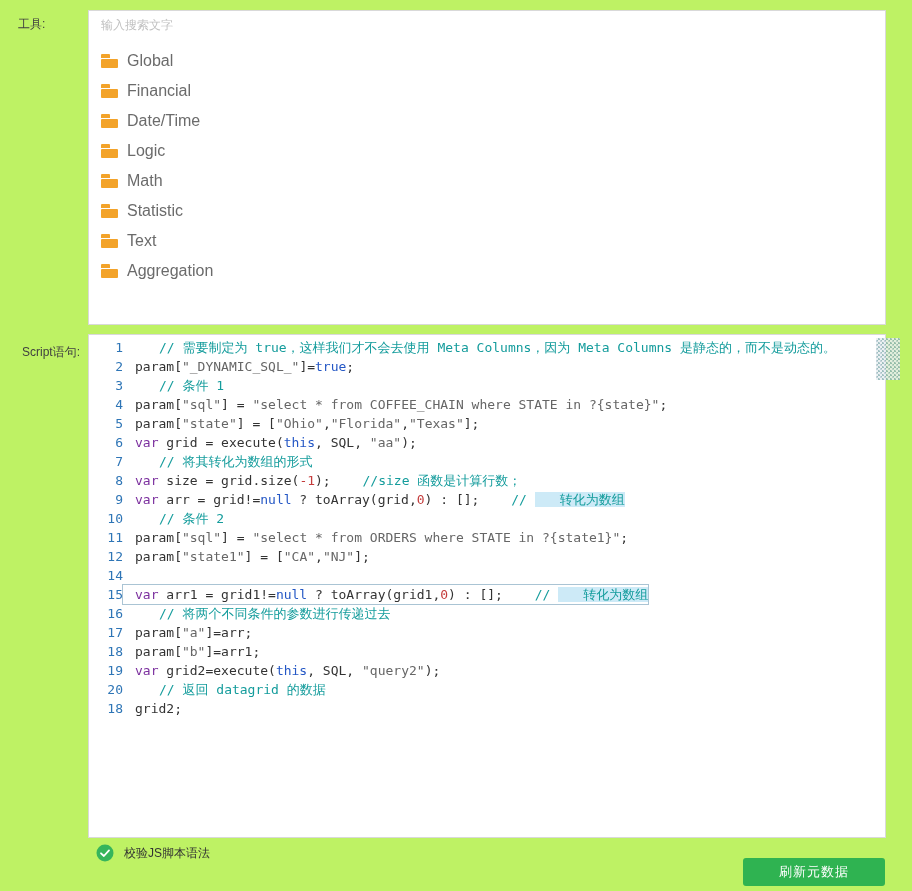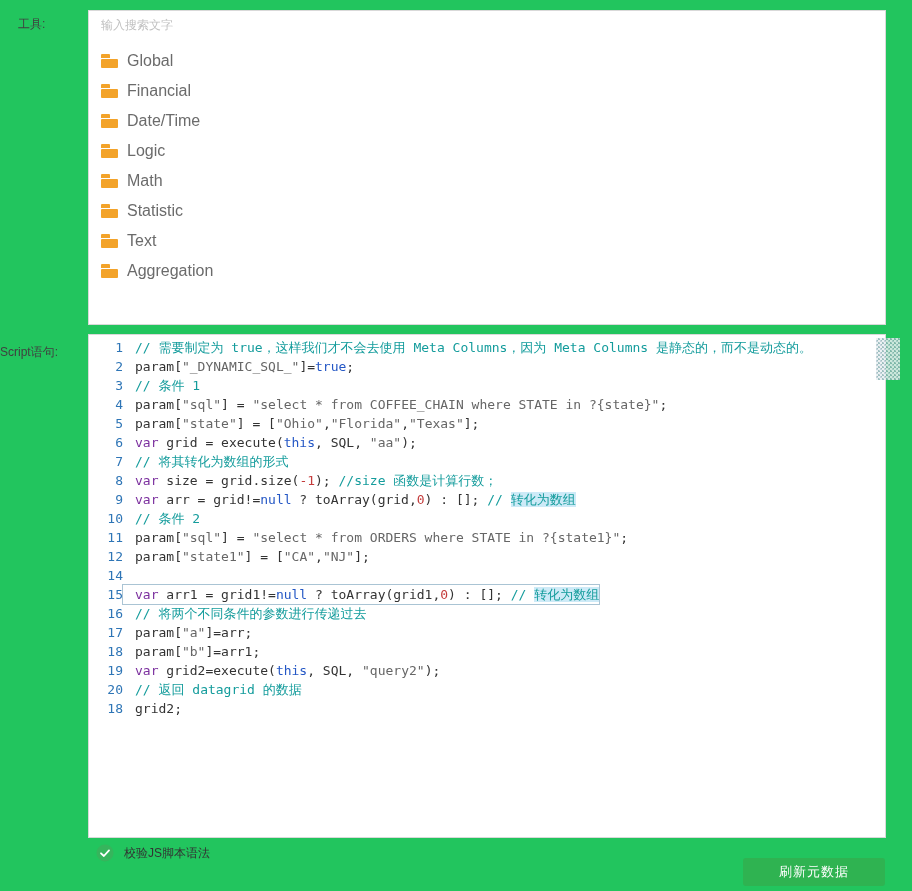--- a/index.html
+++ b/index.html
@@ -2,25 +2,25 @@
 <html style="--accent: #2fb351; --folder: #f3a32a; --comment: #149c9c; --keyword: #7b2f9e; --atom: #2457c5; --number: #c43c3c; --string: #666666; --plain: #333333; --lineno: #2e75b6; --highlight: #cdeaf7; --border: #d9d9d9; --check: #36b55c;"><head>
 <meta charset="utf-8">
 <style>
   :root{
     --accent:#2fb351; --folder:#f3a32a; --comment:#149c9c; --keyword:#7b2f9e;
     --atom:#2457c5; --number:#c43c3c; --string:#666666; --plain:#333333;
     --lineno:#2e75b6; --highlight:#cdeaf7; --border:#d9d9d9; --check:#36b55c;
   }
   *{box-sizing:border-box;margin:0;padding:0;}
   body{background:#fff;font-family:"Liberation Sans","DejaVu Sans",sans-serif;}
-  .page{position:relative;width:912px;height:891px;background:#22c55e;overflow:hidden;}
+  .page{position:relative;width:912px;height:891px;background:#bef264;overflow:hidden;}
 
   .field-label{position:absolute;font-size:12px;color:#404040;}
   #tools-label{left:18px;top:16px;}
-  #script-label{left:0;top:344px;}
+  #script-label{left:22px;top:344px;}
 
   #search-input{
     position:absolute;left:88px;top:10px;width:798px;height:29px;
     border:1px solid var(--border);outline:none;padding:0 12px;
     font-size:12px;color:#333;font-family:inherit;
   }
   #search-input::placeholder{color:#c0c0c0;}
 
   #folder-panel{
     position:absolute;left:88px;top:38px;width:798px;height:287px;
@@ -38,27 +38,27 @@
   #editor{
     position:absolute;left:88px;top:334px;width:798px;height:504px;
     border:1px solid var(--border);background:#fff;overflow:hidden;
     font-family:"DejaVu Sans Mono","Liberation Mono",monospace;font-size:13px;
     padding-top:3px;cursor:text;
   }
   .code-line{display:flex;line-height:19px;white-space:pre;}
   .line-number{flex:none;width:34px;text-align:right;color:var(--lineno);user-select:none;}
   .line-content{padding-left:12px;color:var(--plain);}
   .boxed .line-content{outline:1px solid #aac4d4;}
-  .tk-c{color:var(--comment);}
+  .tk-c{color:var(--comment);margin-left:24px;}
   .tk-k{color:var(--keyword);}
   .tk-a{color:var(--atom);}
   .tk-n{color:var(--number);}
   .tk-s{color:var(--string);}
   .tk-p{color:var(--plain);}
-  .tk-h{color:var(--comment);background:var(--highlight);}
+  .tk-h{color:var(--comment);background:var(--highlight);padding-left:25px;}
 
   #minimap{
     position:absolute;left:876px;top:338px;width:24px;height:42px;
     background-image:
       linear-gradient(45deg,#b9ccd4 25%,transparent 25%,transparent 75%,#b9ccd4 75%),
       linear-gradient(45deg,#8fb6b6 25%,#e9eff1 25%,#e9eff1 75%,#8fb6b6 75%);
     background-size:4px 4px;background-position:0 0,2px 2px;opacity:.85;
   }
 
   #validate-row{position:absolute;left:96px;top:844px;display:flex;align-items:center;cursor:pointer;}

